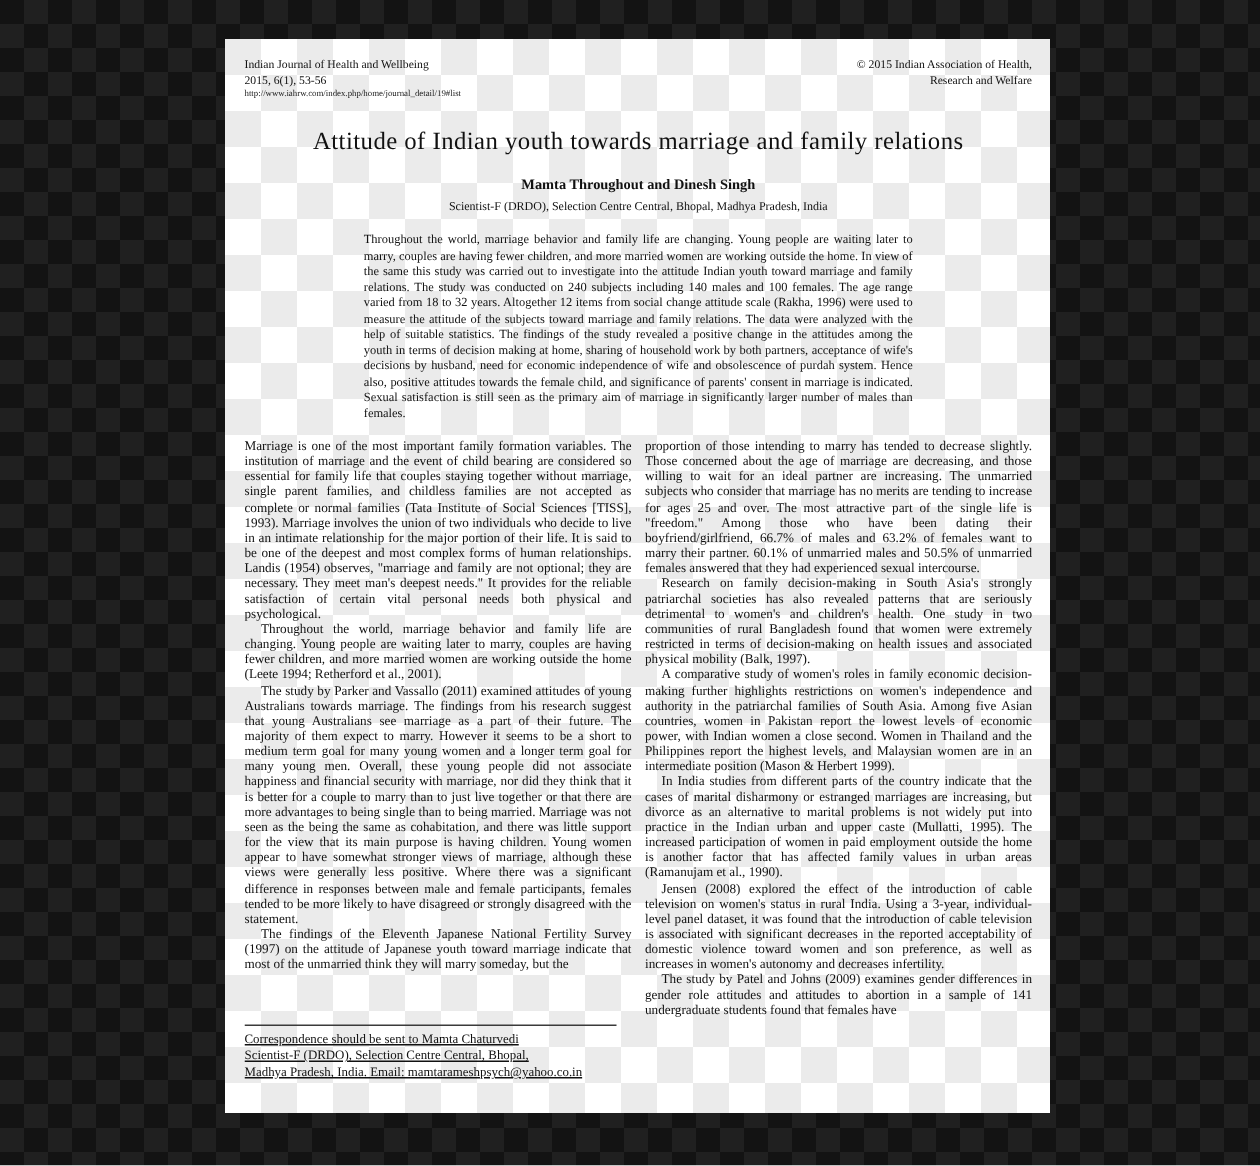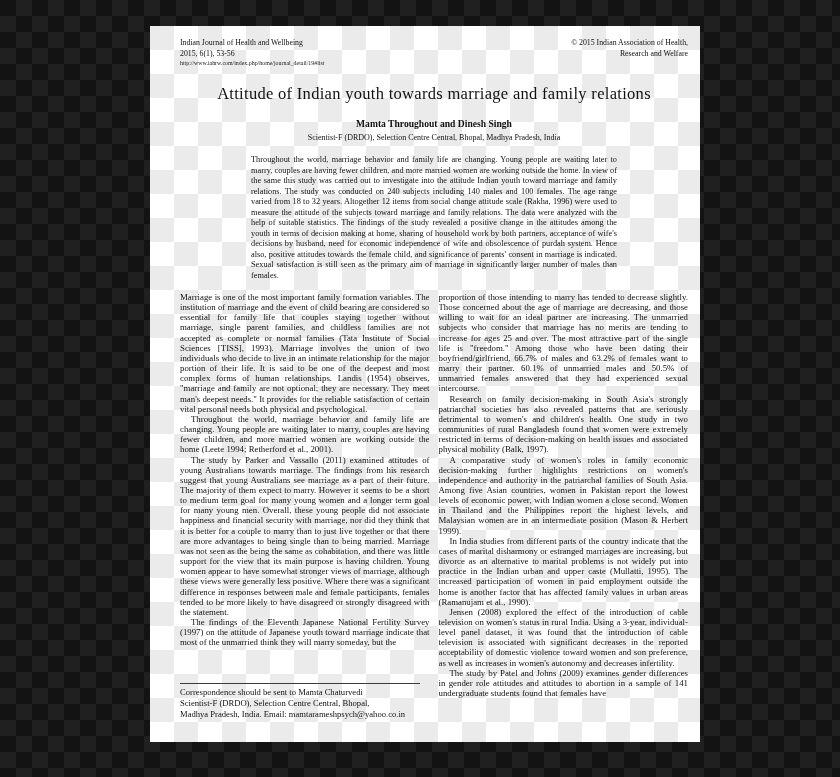--- a/index.html
+++ b/index.html
@@ -5,38 +5,38 @@
   html,body{margin:0;padding:0;width:840px;height:777px;overflow:hidden;
     font-family:"Liberation Serif","DejaVu Serif",serif;}
   
   .stage{position:relative;width:840px;height:777px;
     background:repeating-conic-gradient(#202020 0% 25%, #131313 0% 50%);
     background-size:32px 32px;}
   
   .paper{position:absolute;left:150px;top:26px;width:550px;height:716px;
     background:repeating-conic-gradient(#ffffff 0% 25%, #ebebeb 0% 50%);
     background-size:48px 48px;
-    color:#111;box-sizing:border-box;padding:12px 12px 10px 30px;}
+    color:#111;box-sizing:border-box;padding:12px 12px 10px 13px;}
   .hdr{display:flex;justify-content:space-between;align-items:flex-start;}
   .hdr-left div{font-size:7.8px;line-height:10.5px;}
   .hdr-left .url{font-size:5.9px;line-height:9px;color:#222;}
   .hdr-right{text-align:right;font-size:7.8px;line-height:10.5px;}
   .title{margin:16px 0 0 0;text-align:center;font-size:16.5px;font-weight:normal;
     letter-spacing:.3px;line-height:20px;}
   .authors{margin-top:14px;text-align:center;font-size:9.6px;font-weight:bold;}
   .affil{margin-top:4px;text-align:center;font-size:8px;}
   .abs-wrap{width:366px;margin:13px auto 0 auto;}
   .abstract{margin:0;font-size:8.3px;line-height:10.5px;text-align:justify;}
   .keywords{margin:10px 0 0 0;font-size:8.3px;}
   .cols{display:flex;gap:9px;margin-top:11px;height:428px;}
   .col{flex:1 1 0;display:flex;flex-direction:column;overflow:hidden;
     font-size:8.8px;line-height:10.15px;text-align:justify;}
   .col p{margin:0;text-indent:11px;}
   .col p.flush{text-indent:0;}
-  .footnote{margin-top:auto;font-size:8.6px;line-height:11px;text-align:left;}
+  .footnote{margin-top:auto;font-size:8.6px;line-height:11px;text-align:left;text-decoration:underline;}
   .fn-rule{border-top:1px solid #3a3a3a;width:96%;margin:3px 0 3px 0;height:0;}
 </style>
 </head>
 <body>
 
 <div class="stage">
   <div class="paper">
 
     <div class="hdr">
       <div class="hdr-left">

